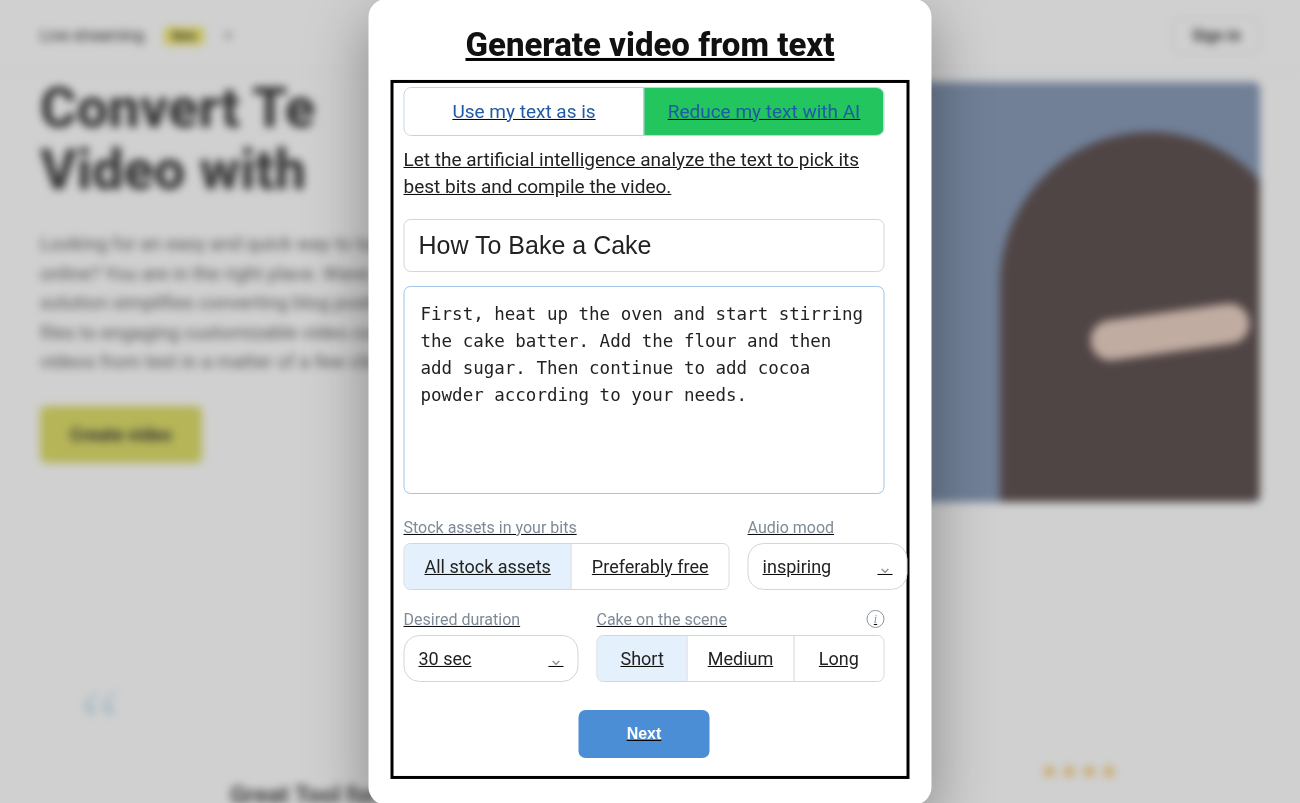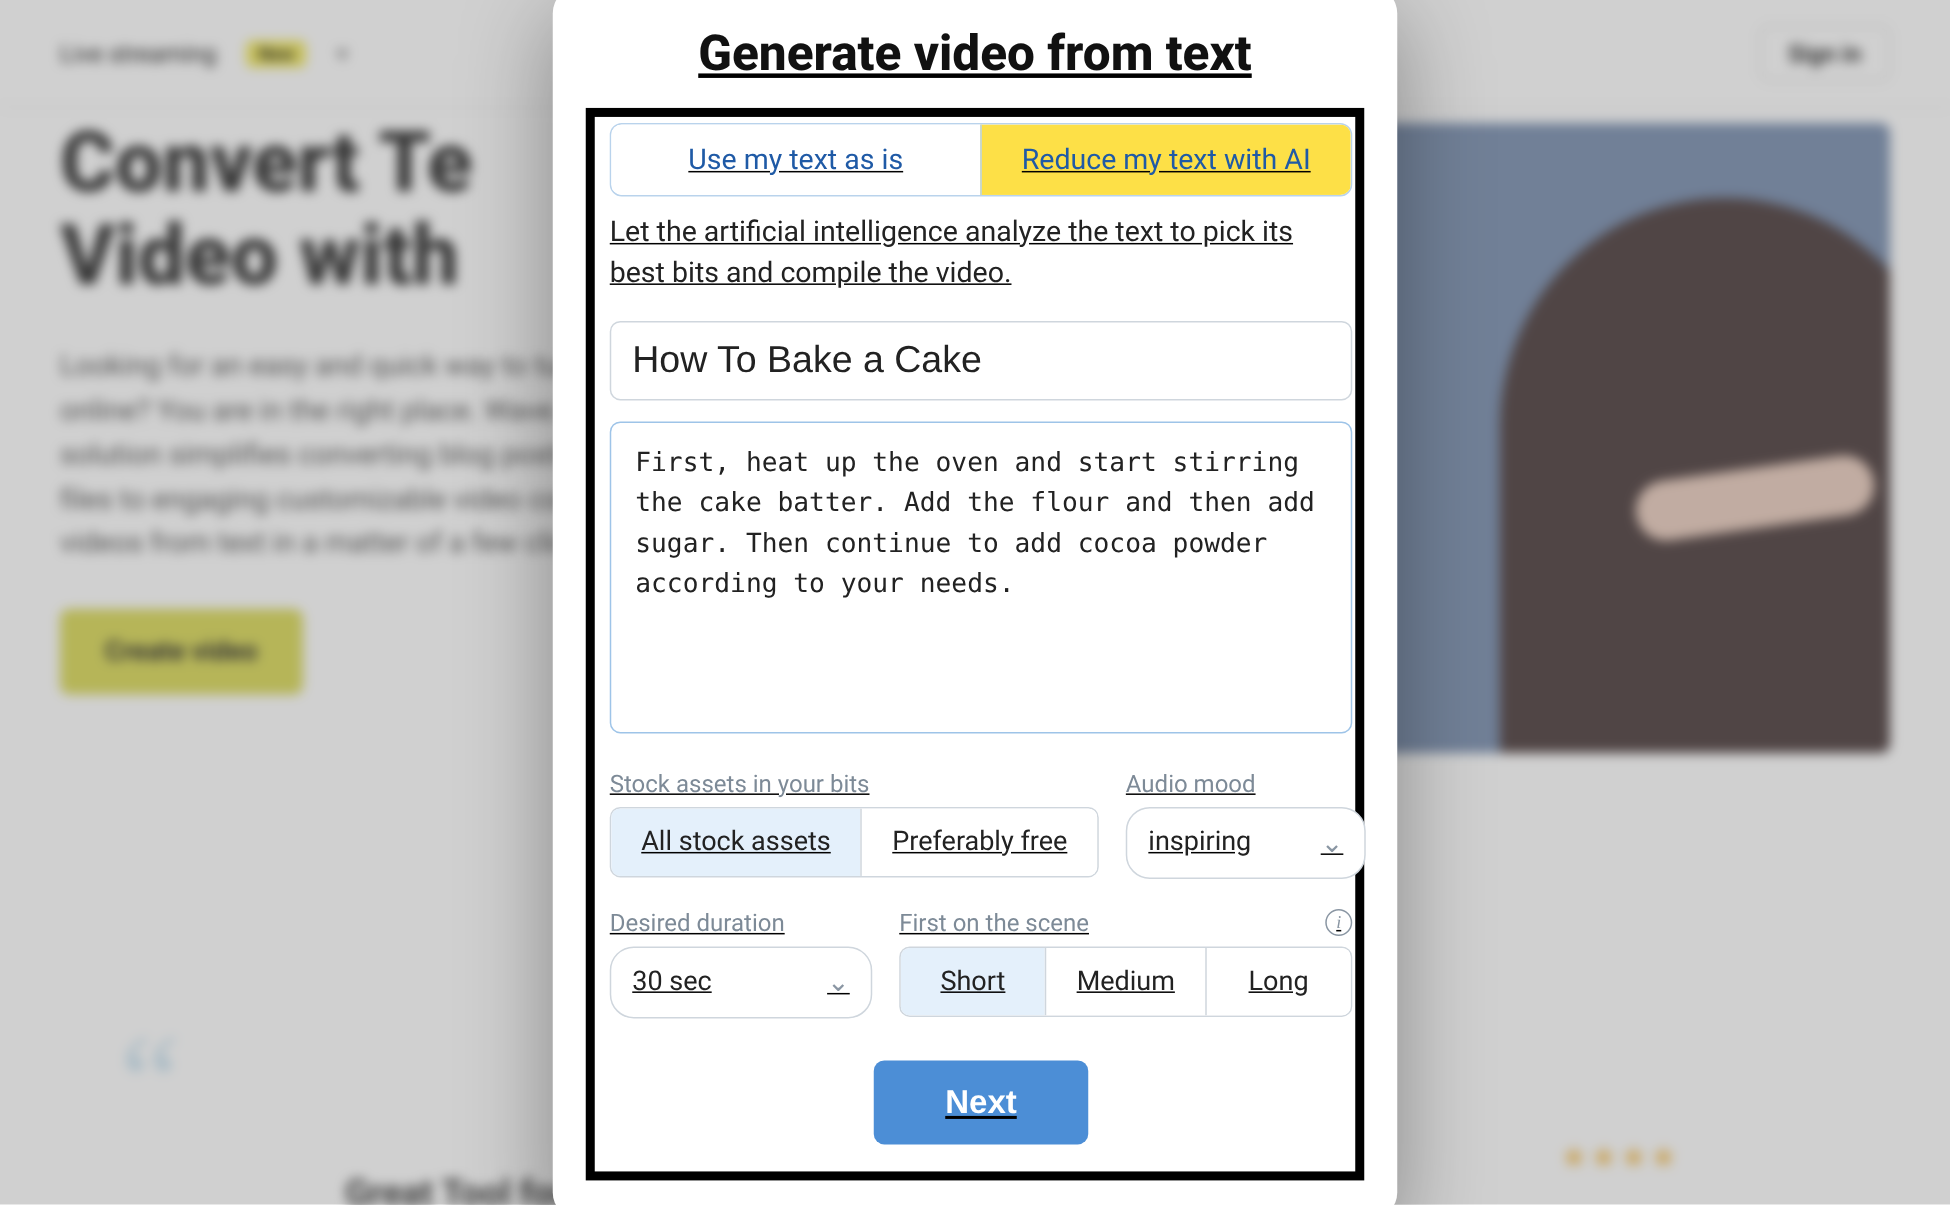--- a/index.html
+++ b/index.html
@@ -42,41 +42,41 @@
   }
   .modal h2 {
     text-align:center;
     font-size:33px;
     font-weight:800;
     color:#111;
     margin-bottom:16px;
   }
   .redbox {
     margin: 0 22px;
-    border:6px solid #000000;
-    padding: 4px 2px 18px 10px;
+    border:3px solid #000000;
+    padding: 4px 22px 18px 10px;
   }
   .segmented {
     display:flex;
     border:1px solid #b9d3ec;
     border-radius:8px;
     overflow:hidden;
     margin-bottom:10px;
   }
   .seg-btn {
     flex:1;
     text-align:center;
     padding:12px 8px;
     font-size:19px;
     color:#1f5aa6;
     background:#fff;
     cursor:pointer;
   }
   .seg-btn.active {
-    background:#fde047;
+    background:#22c55e;
   }
   .seg-btn + .seg-btn { border-left:1px solid #b9d3ec; }
   .desc {
     font-size:19px;
     color:#222;
     line-height:1.45;
     margin-bottom:18px;
   }
   .title-input {
     width:100%;
@@ -148,21 +148,21 @@
     display:inline-flex; align-items:center; justify-content:center;
     font-size:12px; color:#8a96a3; font-style:italic; font-family:Georgia, serif;
     margin-left:auto;
   }
   .next-btn {
     display:block;
     margin: 28px auto 0 auto;
     background:#4c8ed6;
     color:#fff;
     font-weight:700;
-    font-size:22px;
+    font-size:16px;
     border:none;
     border-radius:7px;
     padding:15px 48px;
     cursor:pointer;
   }
   .col-stock { flex: 0 0 auto; }
   .col-audio { flex:1; }
   .col-duration { flex:0 0 auto; }
   .col-texts { flex:1; }
 </style>
@@ -232,21 +232,21 @@
     <div class="controls-row">
       <div class="col-duration">
         <div class="ctrl-label">Desired duration</div>
         <div class="select" style="min-width:175px;">
           <span>30 sec</span>
           <span class="chev">⌄</span>
         </div>
       </div>
       <div class="col-texts">
         <div class="ctrl-label">
-          <span>First on the scene</span>
+          <span>Cake on the scene</span>
           <span class="info-icon">i</span>
         </div>
         <div class="pillgroup" style="width:100%;">
           <div class="pill active" style="flex:1;">Short</div>
           <div class="pill" style="flex:1;">Medium</div>
           <div class="pill" style="flex:1;">Long</div>
         </div>
       </div>
     </div>
 

